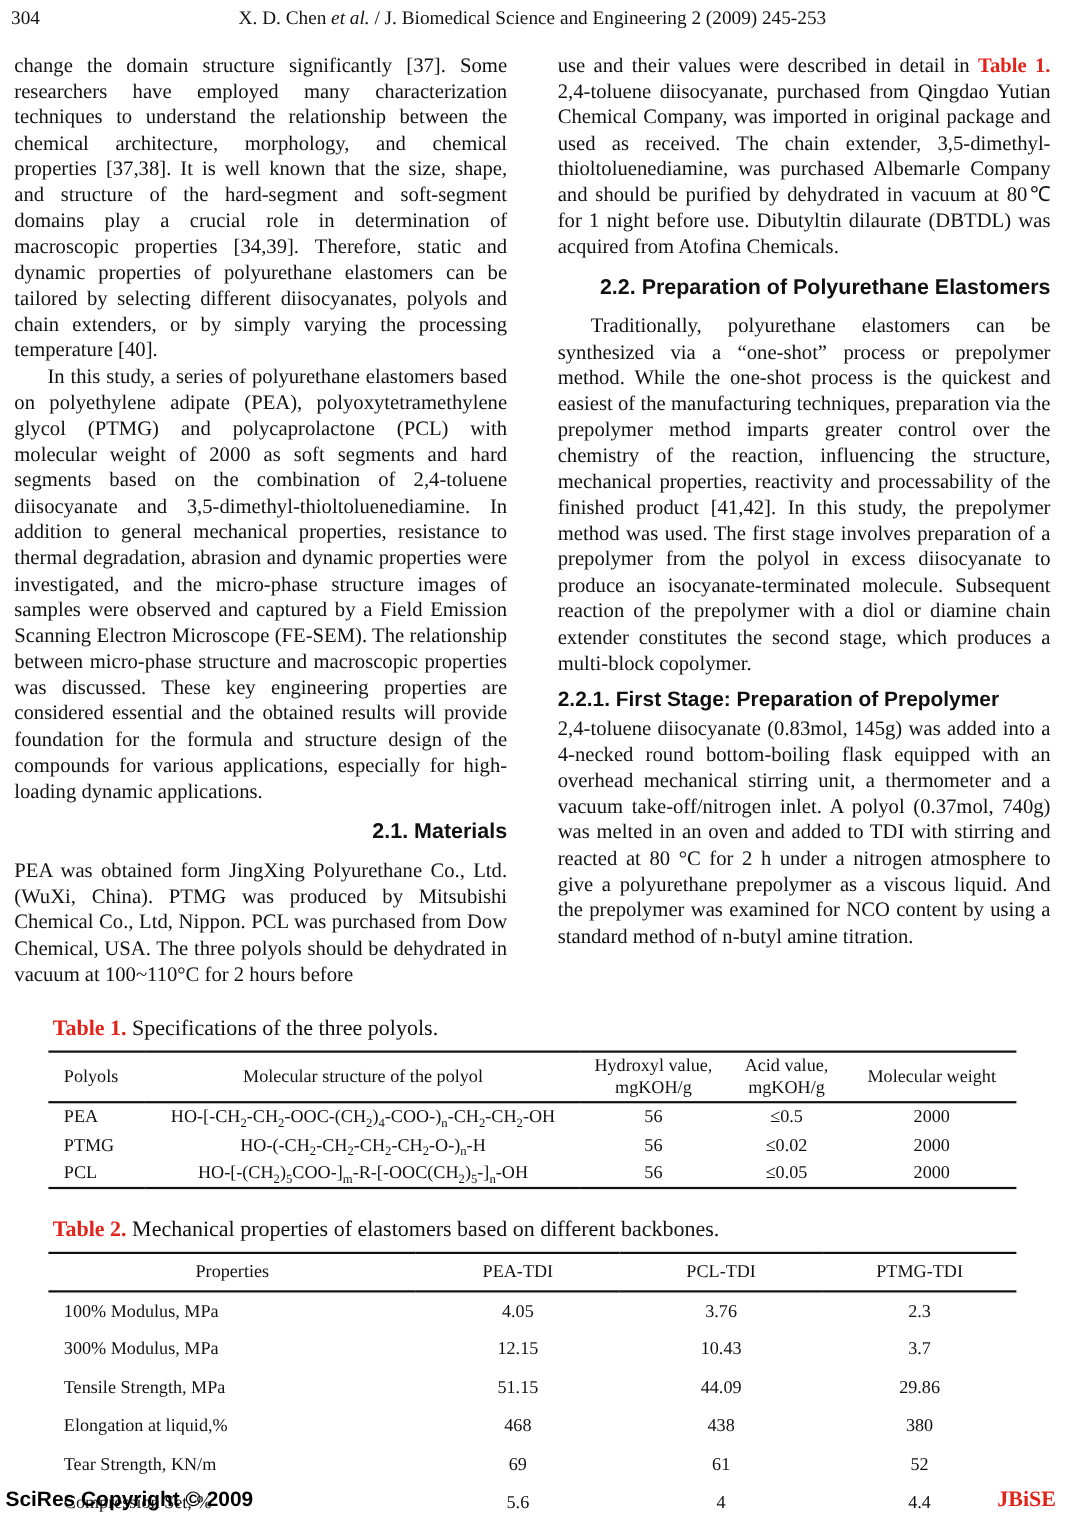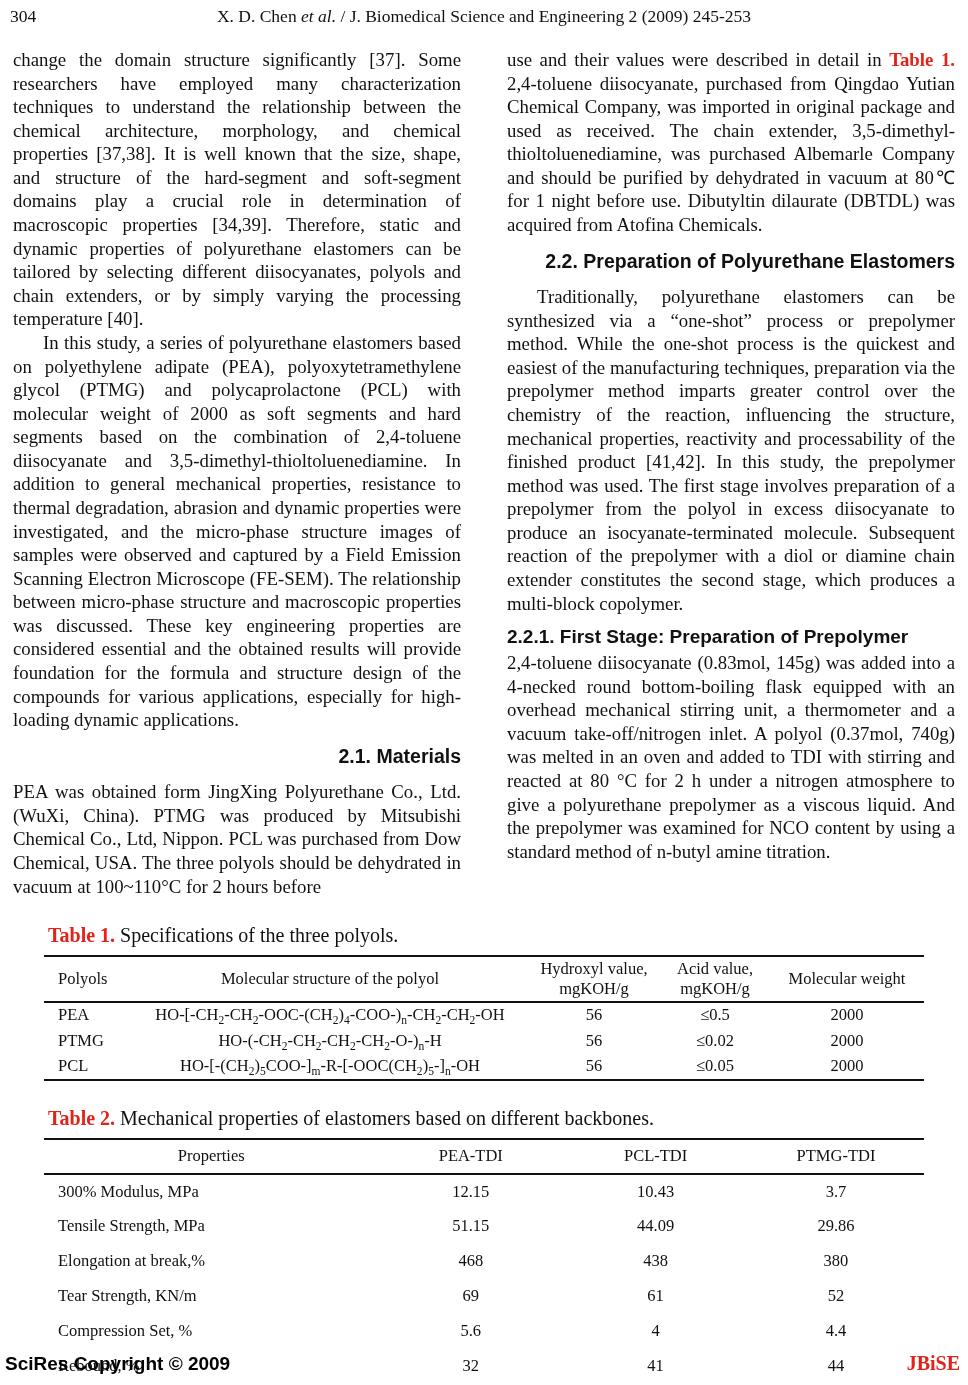--- a/index.html
+++ b/index.html
@@ -190,33 +190,39 @@
       <thead>
         <tr>
           <th>Properties</th>
           <th>PEA-TDI</th>
           <th>PCL-TDI</th>
           <th>PTMG-TDI</th>
         </tr>
       </thead>
       <tbody id="table2-body">
           <tr>
+            <td class="left-cell">100% Modulus, MPa</td>
+            <td>4.05</td>
+            <td>3.76</td>
+            <td>2.3</td>
+          </tr>
+          <tr>
             <td class="left-cell">300% Modulus, MPa</td>
             <td>12.15</td>
             <td>10.43</td>
             <td>3.7</td>
           </tr>
           <tr>
             <td class="left-cell">Tensile Strength, MPa</td>
             <td>51.15</td>
             <td>44.09</td>
             <td>29.86</td>
           </tr>
           <tr>
-            <td class="left-cell">Elongation at break,%</td>
+            <td class="left-cell">Elongation at liquid,%</td>
             <td>468</td>
             <td>438</td>
             <td>380</td>
           </tr>
           <tr>
             <td class="left-cell">Tear Strength, KN/m</td>
             <td>69</td>
             <td>61</td>
             <td>52</td>
           </tr>

